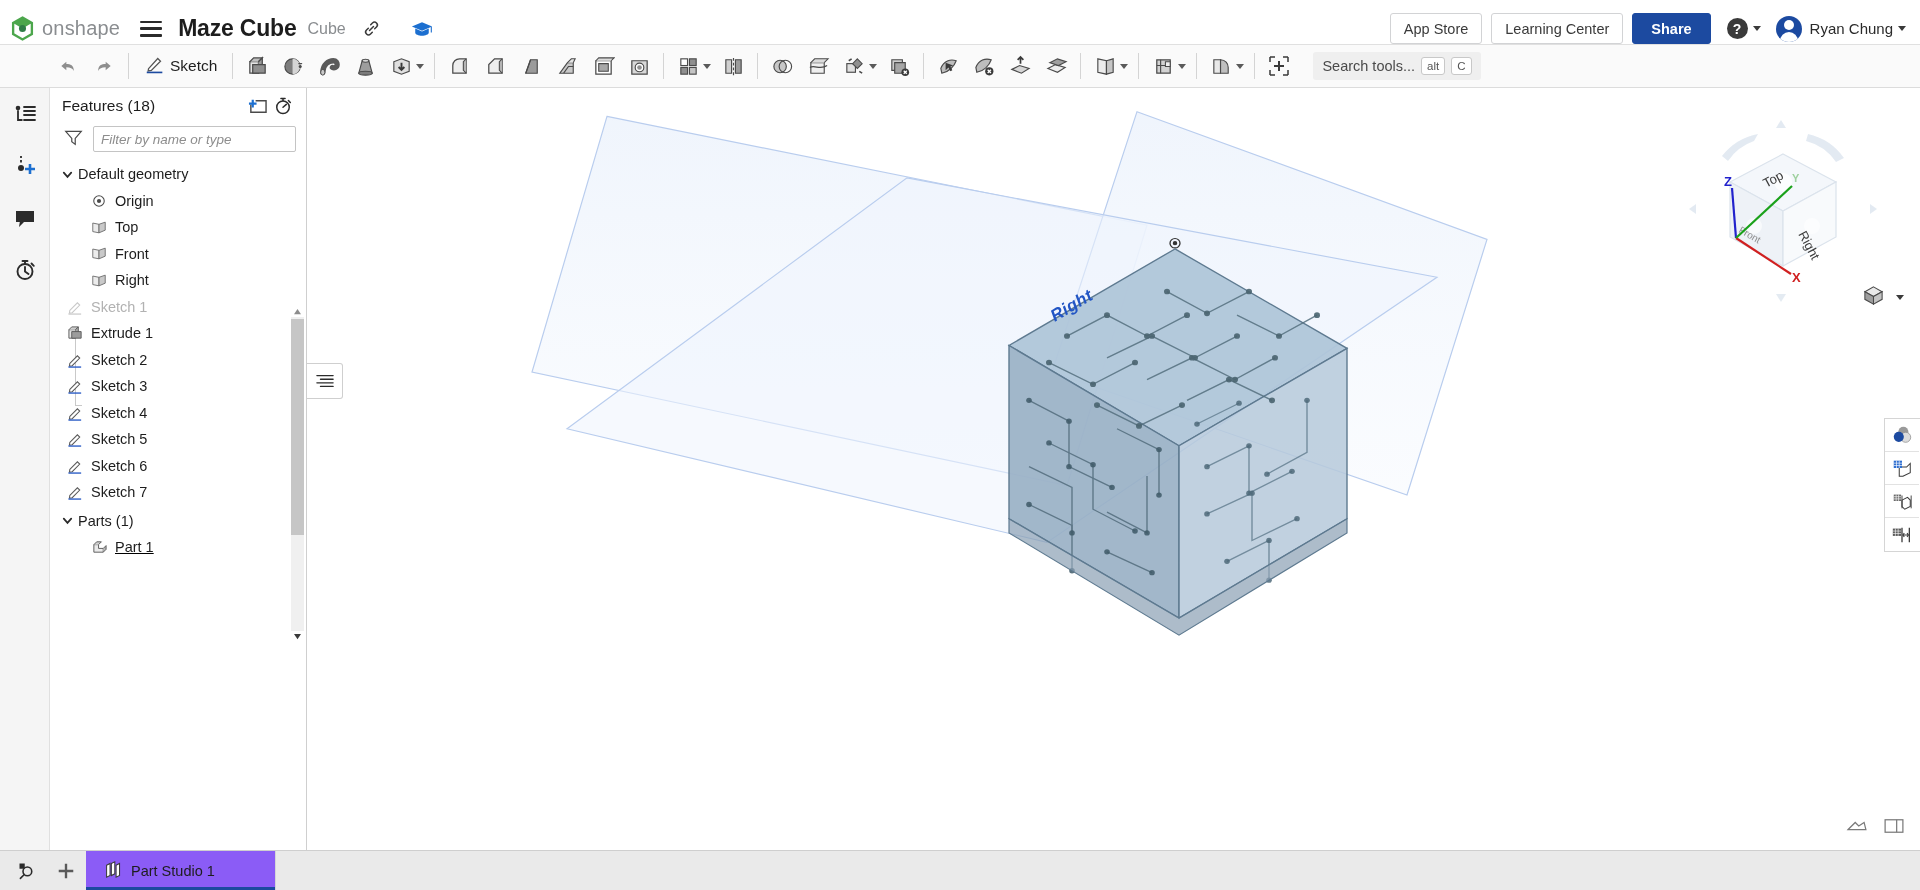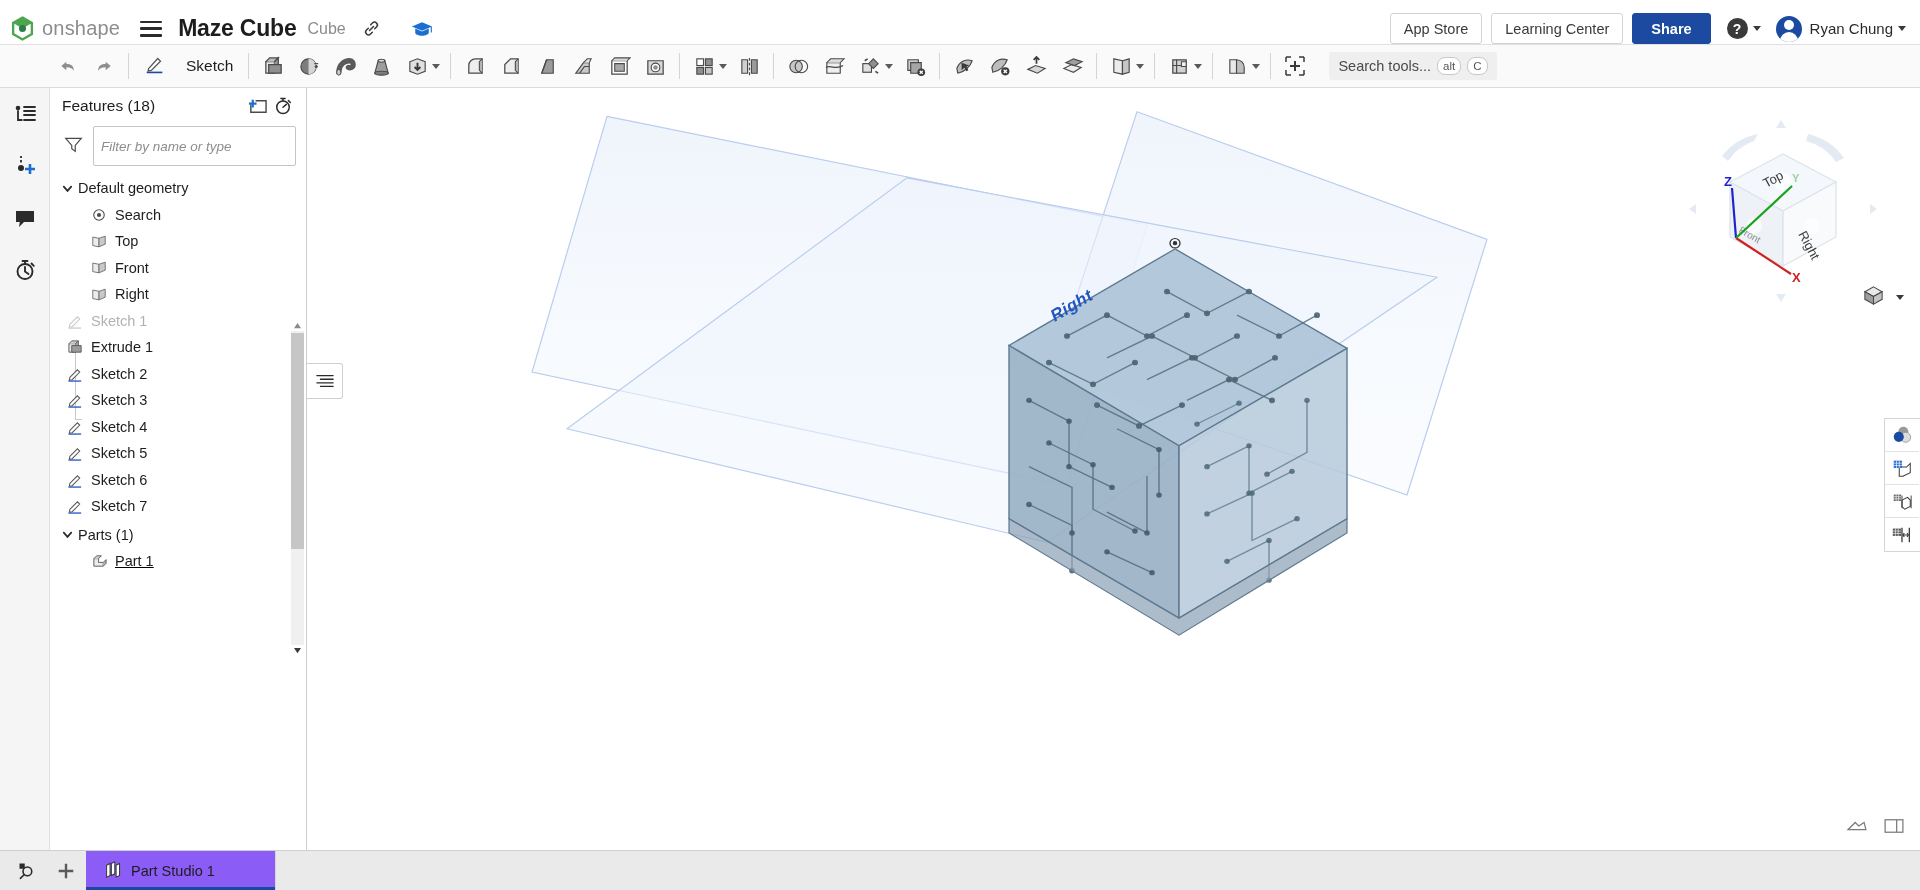--- a/index.html
+++ b/index.html
@@ -53,29 +53,29 @@
   
   .toolbar {
     height: 43px; flex: 0 0 43px;
     display: flex; align-items: center;
     background: #fafafa; border-bottom: 1px solid #dcdcdc;
     padding-left: 50px; padding-right: 8px;
   }
   .tb-item { width: 36px; height: 36px; display: flex; align-items: center; justify-content: center; cursor: pointer; flex: 0 0 auto; }
   .tb-sep { width: 1px; height: 26px; background: #d4d4d4; margin: 0 6px; flex: 0 0 1px; }
   .tb-caret { width: 0; height: 0; border-left: 4px solid transparent; border-right: 4px solid transparent; border-top: 5px solid #5a5a5a; margin: 0 4px 0 -3px; cursor: pointer; flex: 0 0 8px; }
-  .sketch-btn { display: flex; align-items: center; gap: 20px; padding: 0 9px; height: 36px; cursor: pointer; }
+  .sketch-btn { display: flex; align-items: center; gap: 4px; padding: 0 9px; height: 36px; cursor: pointer; }
   .sketch-btn span { font-size: 15.5px; color: #1d1d1d; }
   .search-tools {
     display: flex; align-items: center; gap: 6px;
     background: #efefef; border-radius: 3px;
     height: 28px; padding: 0 9px; margin-left: 16px; cursor: pointer;
   }
   .search-tools .st-label { font-size: 14.5px; color: #4a4a4a; white-space: nowrap; }
-  .kbd { font-size: 11.5px; color: #555; background: #fff; border: 1px solid #c8c8c8; border-radius: 8px; padding: 1px 5px; line-height: 14px; }
+  .kbd { font-size: 11.5px; color: #555; background: #fff; border: 1px solid #c8c8c8; border-radius: 3px; padding: 1px 5px; line-height: 14px; }
 
   
   .body-row { flex: 1 1 auto; display: flex; min-height: 0; position: relative; justify-content: flex-end; }
 
   
   .rail {
     width: 50px; flex: 0 0 50px;
     background: #f5f5f5; border-right: 1px solid #e0e0e0;
     display: flex; flex-direction: column; align-items: center;
     padding-top: 10px; gap: 20px;
@@ -86,21 +86,21 @@
   .fpanel {
     width: 257px; flex: 0 0 257px;
     background: #fff; border-right: 1px solid #cfcfcf;
     display: flex; flex-direction: column; position: relative;
   }
   .fp-head { display: flex; align-items: center; height: 36px; padding: 0 10px 0 12px; }
   .fp-title { font-size: 15.5px; color: #1d1d1d; flex: 1 1 auto; }
   .fp-head-icon { width: 26px; height: 26px; display: flex; align-items: center; justify-content: center; cursor: pointer; }
   .fp-filter { display: flex; align-items: center; gap: 10px; padding: 2px 10px 7px 14px; }
   .fp-filter input {
-    flex: 1 1 auto; height: 40px;
+    flex: 1 1 auto; height: 26px;
     border: 1px solid #c4c4c4; border-radius: 2px;
     font-size: 13.5px; font-style: italic; color: #555;
     padding: 0 7px; font-family: "Liberation Sans", sans-serif; outline: none; background:#fff;
   }
   .fp-filter input::placeholder { color: #8d8d8d; font-style: italic; }
   .tree { flex: 1 1 auto; overflow: hidden; position: relative; padding-top: 2px; }
   .tnode { display: flex; align-items: center; height: 26.5px; cursor: pointer; padding-left: 10px; position: relative; }
   .tnode .chev {
     width: 14px; height: 14px; margin-right: 4px; flex: 0 0 14px;
     display: flex; align-items: center; justify-content: center;
@@ -519,21 +519,21 @@
           <span class="tlabel">Default geometry</span>
         </div>
 
         <div class="tnode child">
           <span class="ticon">
             <svg width="14" height="14" viewBox="0 0 16 16">
                 <circle cx="8" cy="8" r="6" fill="none" stroke="#4a4a4a" stroke-width="1.2"></circle>
                 <circle cx="8" cy="8" r="2.4" fill="#4a4a4a"></circle>
               </svg>
           </span>
-          <span class="tlabel">Search</span>
+          <span class="tlabel">Origin</span>
         </div>
         <div class="tnode child">
           <span class="ticon">
             <svg width="16" height="15" viewBox="0 0 18 16">
                 <path d="M2 3 L9 4.4 L9 14 L2 12.6 Z" fill="#ececec" stroke="#6a6a6a" stroke-width="1"></path>
                 <path d="M9 4.4 L16 2 L16 11 L9 14 Z" fill="#c9c9c9" stroke="#6a6a6a" stroke-width="1"></path>
               </svg>
           </span>
           <span class="tlabel">Top</span>
         </div>

